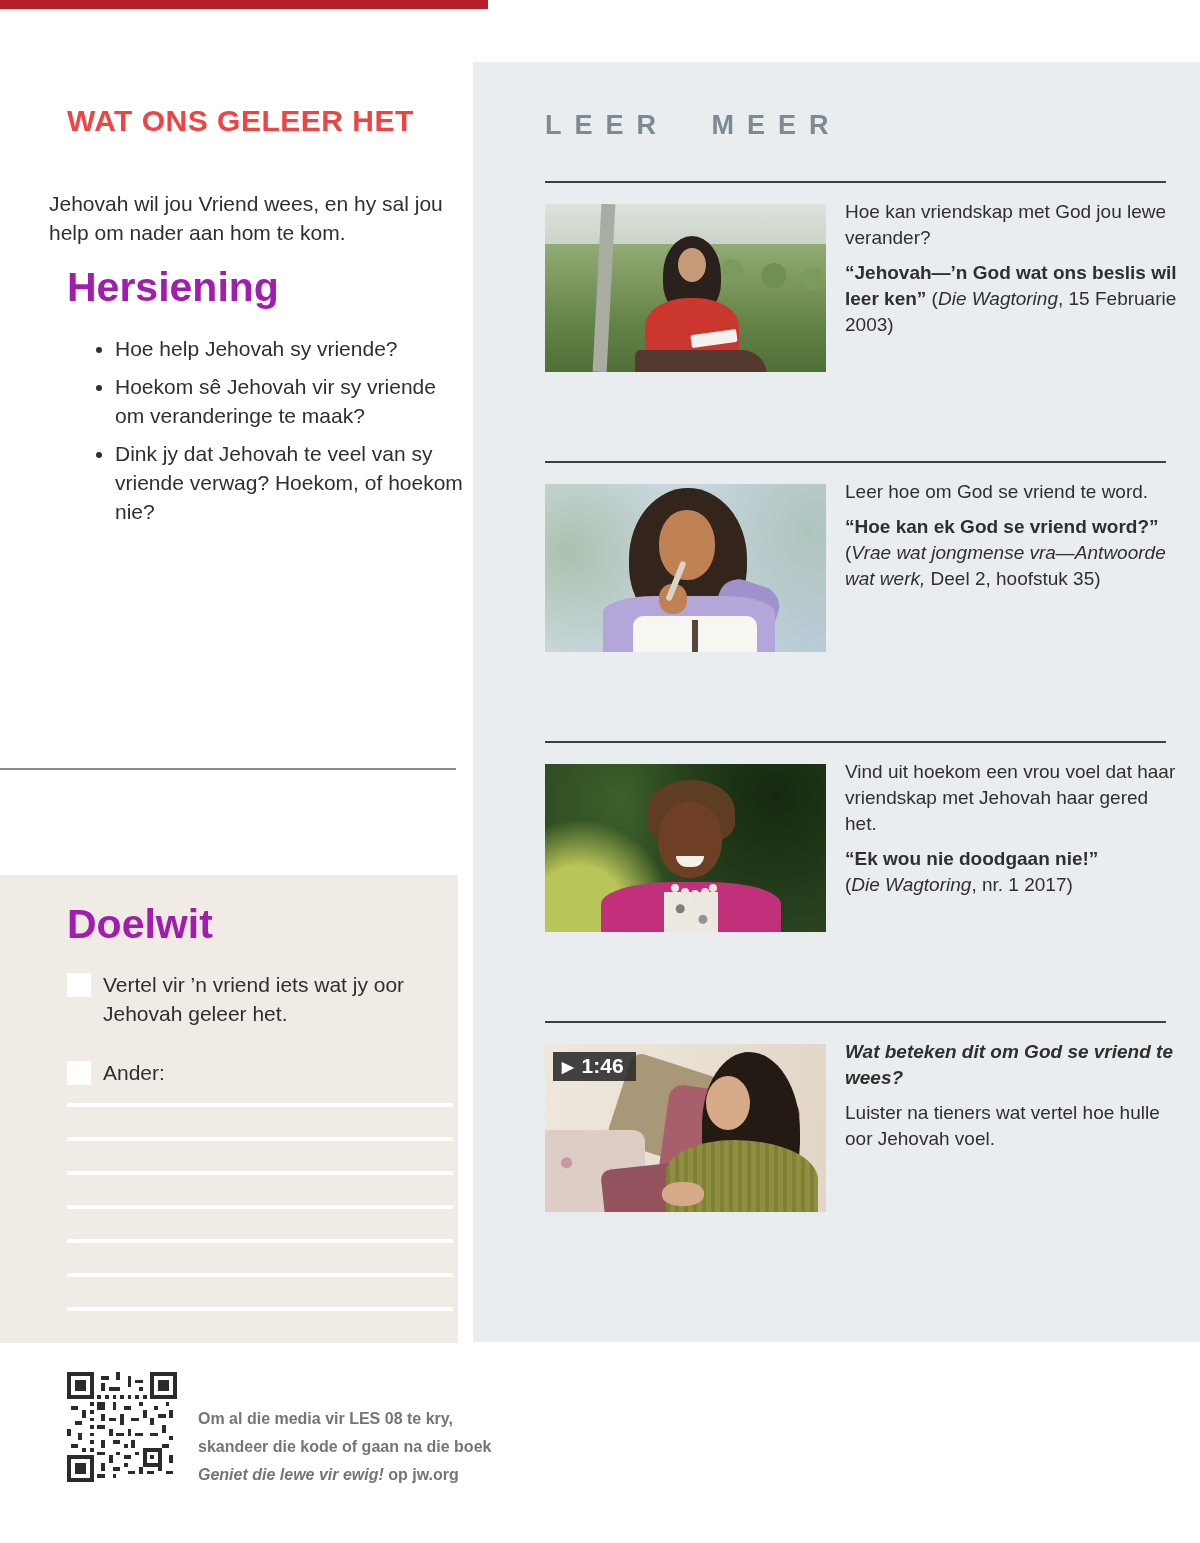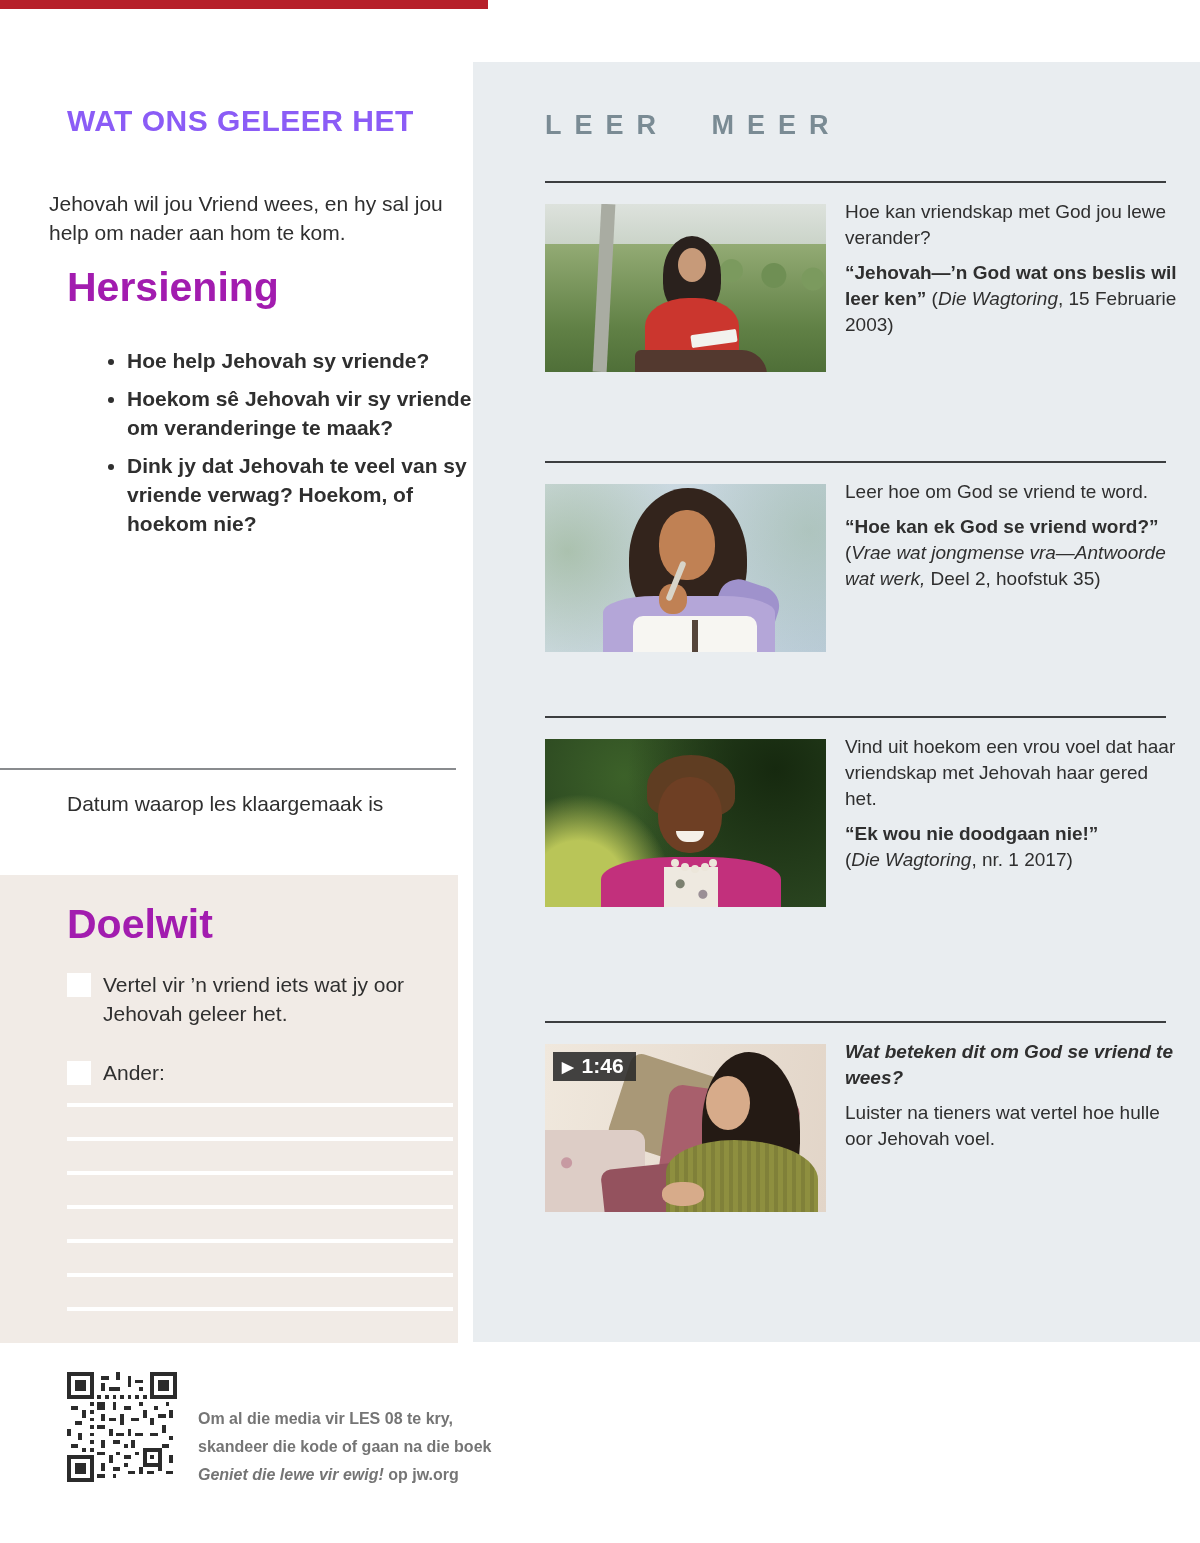--- a/index.html
+++ b/index.html
@@ -3,26 +3,26 @@
 <meta charset="utf-8">
 <style>
   html,body{margin:0;padding:0;background:#fff;}
   .page{position:relative;width:1200px;height:1543px;background:#ffffff;
         font-family:"Liberation Sans",sans-serif;color:#2f2f2f;overflow:hidden;}
 
   .accent-bar{position:absolute;left:0;top:0;width:488px;height:9px;background:#b6202a;}
 
   
   .h-gold{position:absolute;left:67px;top:104px;font-size:30px;font-weight:bold;
-          color:#8b5cf6;letter-spacing:.5px;}
+          color:#ef4444;letter-spacing:.5px;}
   .intro{position:absolute;left:49px;top:168px;width:395px;font-size:21px;line-height:29px;}
   .h-sub{font-size:41px;font-weight:bold;color:#a21caf;}
   .h-review{position:absolute;left:67px;top:264px;}
-  .bullets{position:absolute;left:92px;top:334px;width:352px;margin:12px;padding:0 0 0 23px;
-           font-size:21px;line-height:29px;font-weight:bold;}
+  .bullets{position:absolute;left:92px;top:334px;width:352px;margin:0;padding:0 0 0 23px;
+           font-size:21px;line-height:29px;}
   .bullets li{margin-bottom:9px;}
   .rule-date{position:absolute;left:0;top:768px;width:456px;height:0;border-top:2px solid #898b8e;}
   .date-label{position:absolute;left:67px;top:792px;font-size:21px;}
 
   .goal-box{position:absolute;left:0;top:875px;width:458px;height:468px;background:#f1ebe6;}
   .h-goal{position:absolute;left:67px;top:26px;}
   .opt{position:absolute;left:67px;width:370px;}
   .opt-1{top:95px;} .opt-2{top:183px;}
   .checkbox{position:absolute;left:0;top:3px;width:24px;height:24px;background:#ffffff;}
   .opt-label{display:block;margin-left:36px;font-size:21px;line-height:29px;}
@@ -33,21 +33,21 @@
   .qr svg{width:110px;height:110px;display:block;}
   .qr-cap{position:absolute;left:198px;top:1405px;width:360px;font-size:16px;line-height:28px;
           color:#757575;font-weight:bold;}
   .qr-cap .bk{font-style:italic;}
 
   
   .panel{position:absolute;left:473px;top:62px;width:727px;height:1280px;background:#e9edf0;}
   .h-learn{position:absolute;left:72px;top:48px;font-size:27px;font-weight:bold;
            letter-spacing:13px;word-spacing:22px;color:#7a8b94;}
   .item{position:absolute;left:0;width:100%;height:247px;}
-  .it-1{top:119px;} .it-2{top:399px;} .it-3{top:654px;} .it-4{top:959px;}
+  .it-1{top:119px;} .it-2{top:399px;} .it-3{top:679px;} .it-4{top:959px;}
   .sep{position:absolute;left:72px;right:34px;top:0;height:0;border-top:2px solid #3c3e40;}
   .thumb{position:absolute;left:72px;top:23px;width:281px;height:168px;overflow:hidden;background:#ccc;}
   .itext{position:absolute;left:372px;top:18px;width:338px;font-size:19px;line-height:26px;}
   .itext p{margin:0 0 9px 0;}
   .ititle{font-weight:bold;}
   .bi{font-weight:bold;font-style:italic;}
   .src-i{font-style:italic;}
 
   
   .thumb>div{position:absolute;}
@@ -126,21 +126,20 @@
 
   <div class="h-sub h-review">Hersiening</div>
 
   <ul class="bullets">
     <li><span>Hoe help Jehovah sy vriende?</span></li>
     <li><span>Hoekom sê Jehovah vir sy vriende om veranderinge te maak?</span></li>
     <li><span>Dink jy dat Jehovah te veel van sy vriende verwag? Hoekom, of hoekom nie?</span></li>
   </ul>
 
   <div class="rule-date"></div>
-  <div class="date-label">Datum waarop les klaargemaak is</div>
 
   <div class="goal-box">
     <div class="h-sub h-goal">Doelwit</div>
 
     <div class="opt opt-2">
       <span class="checkbox"></span>
       <span class="opt-label">Ander:</span>
     </div>
 
     <div class="opt opt-1">

